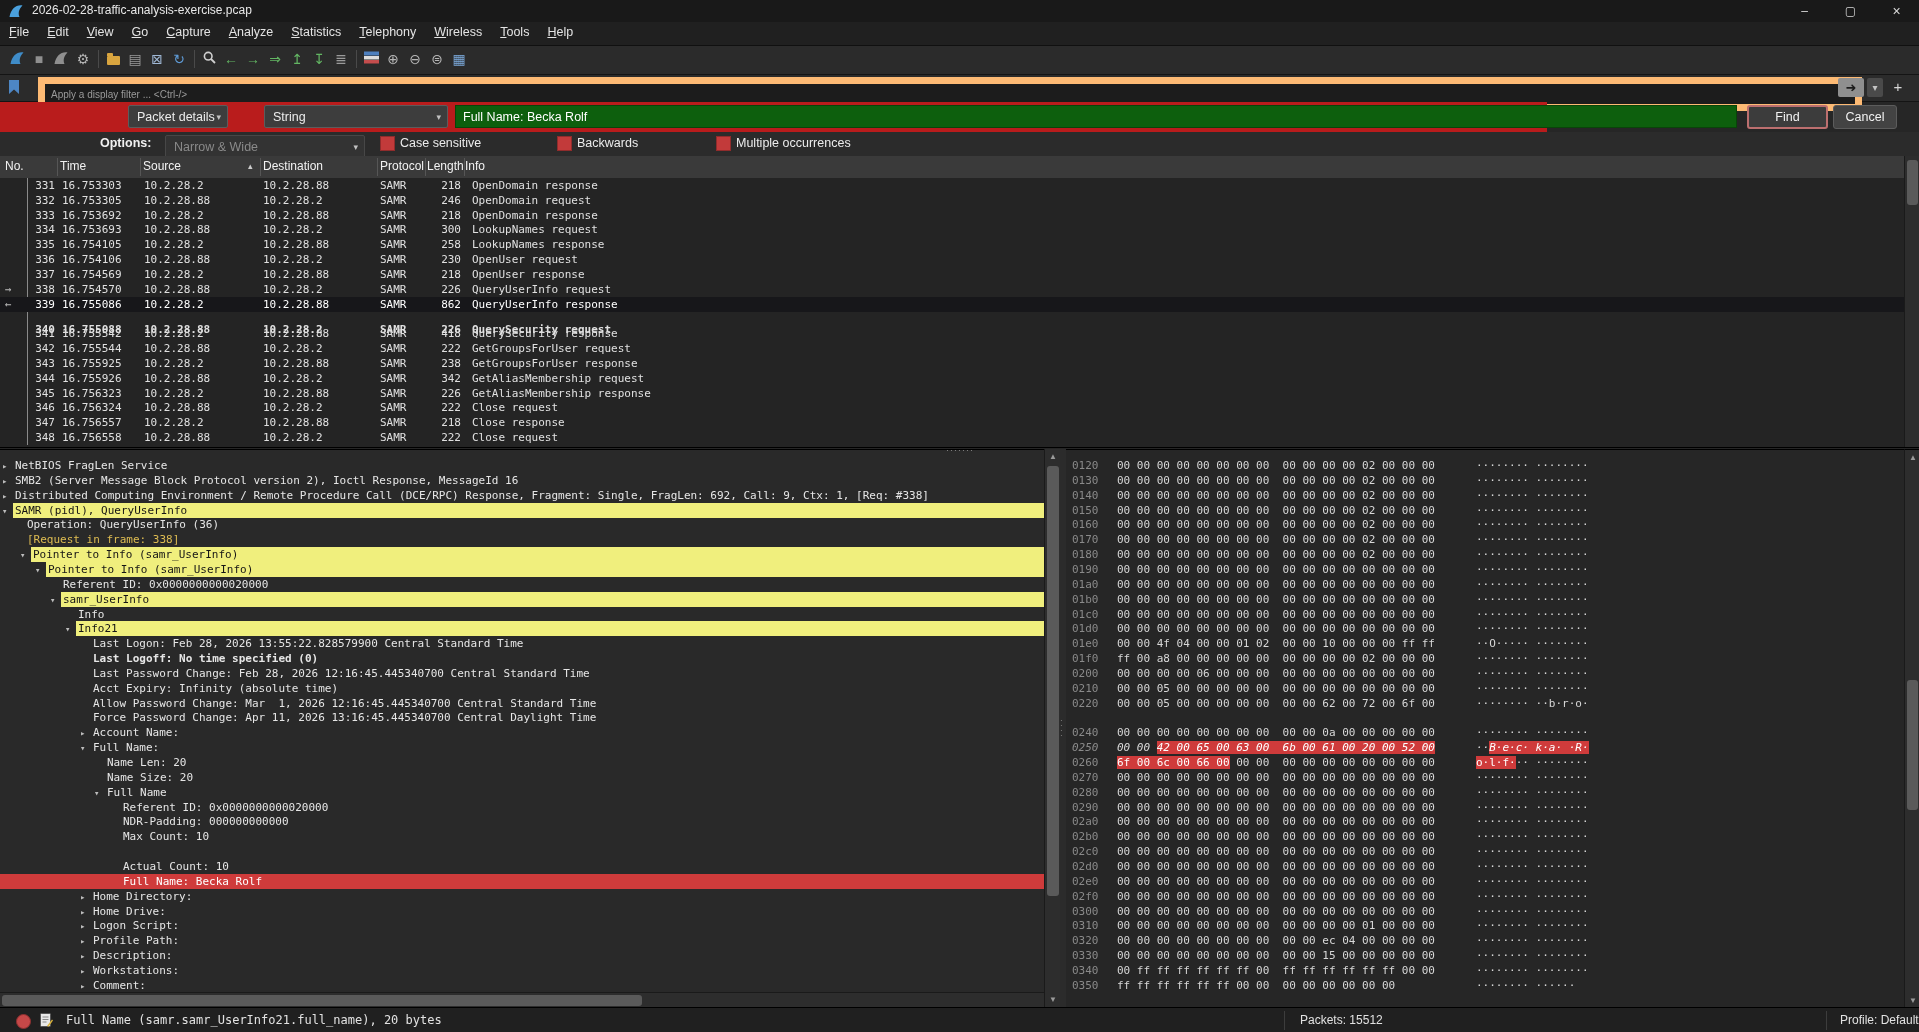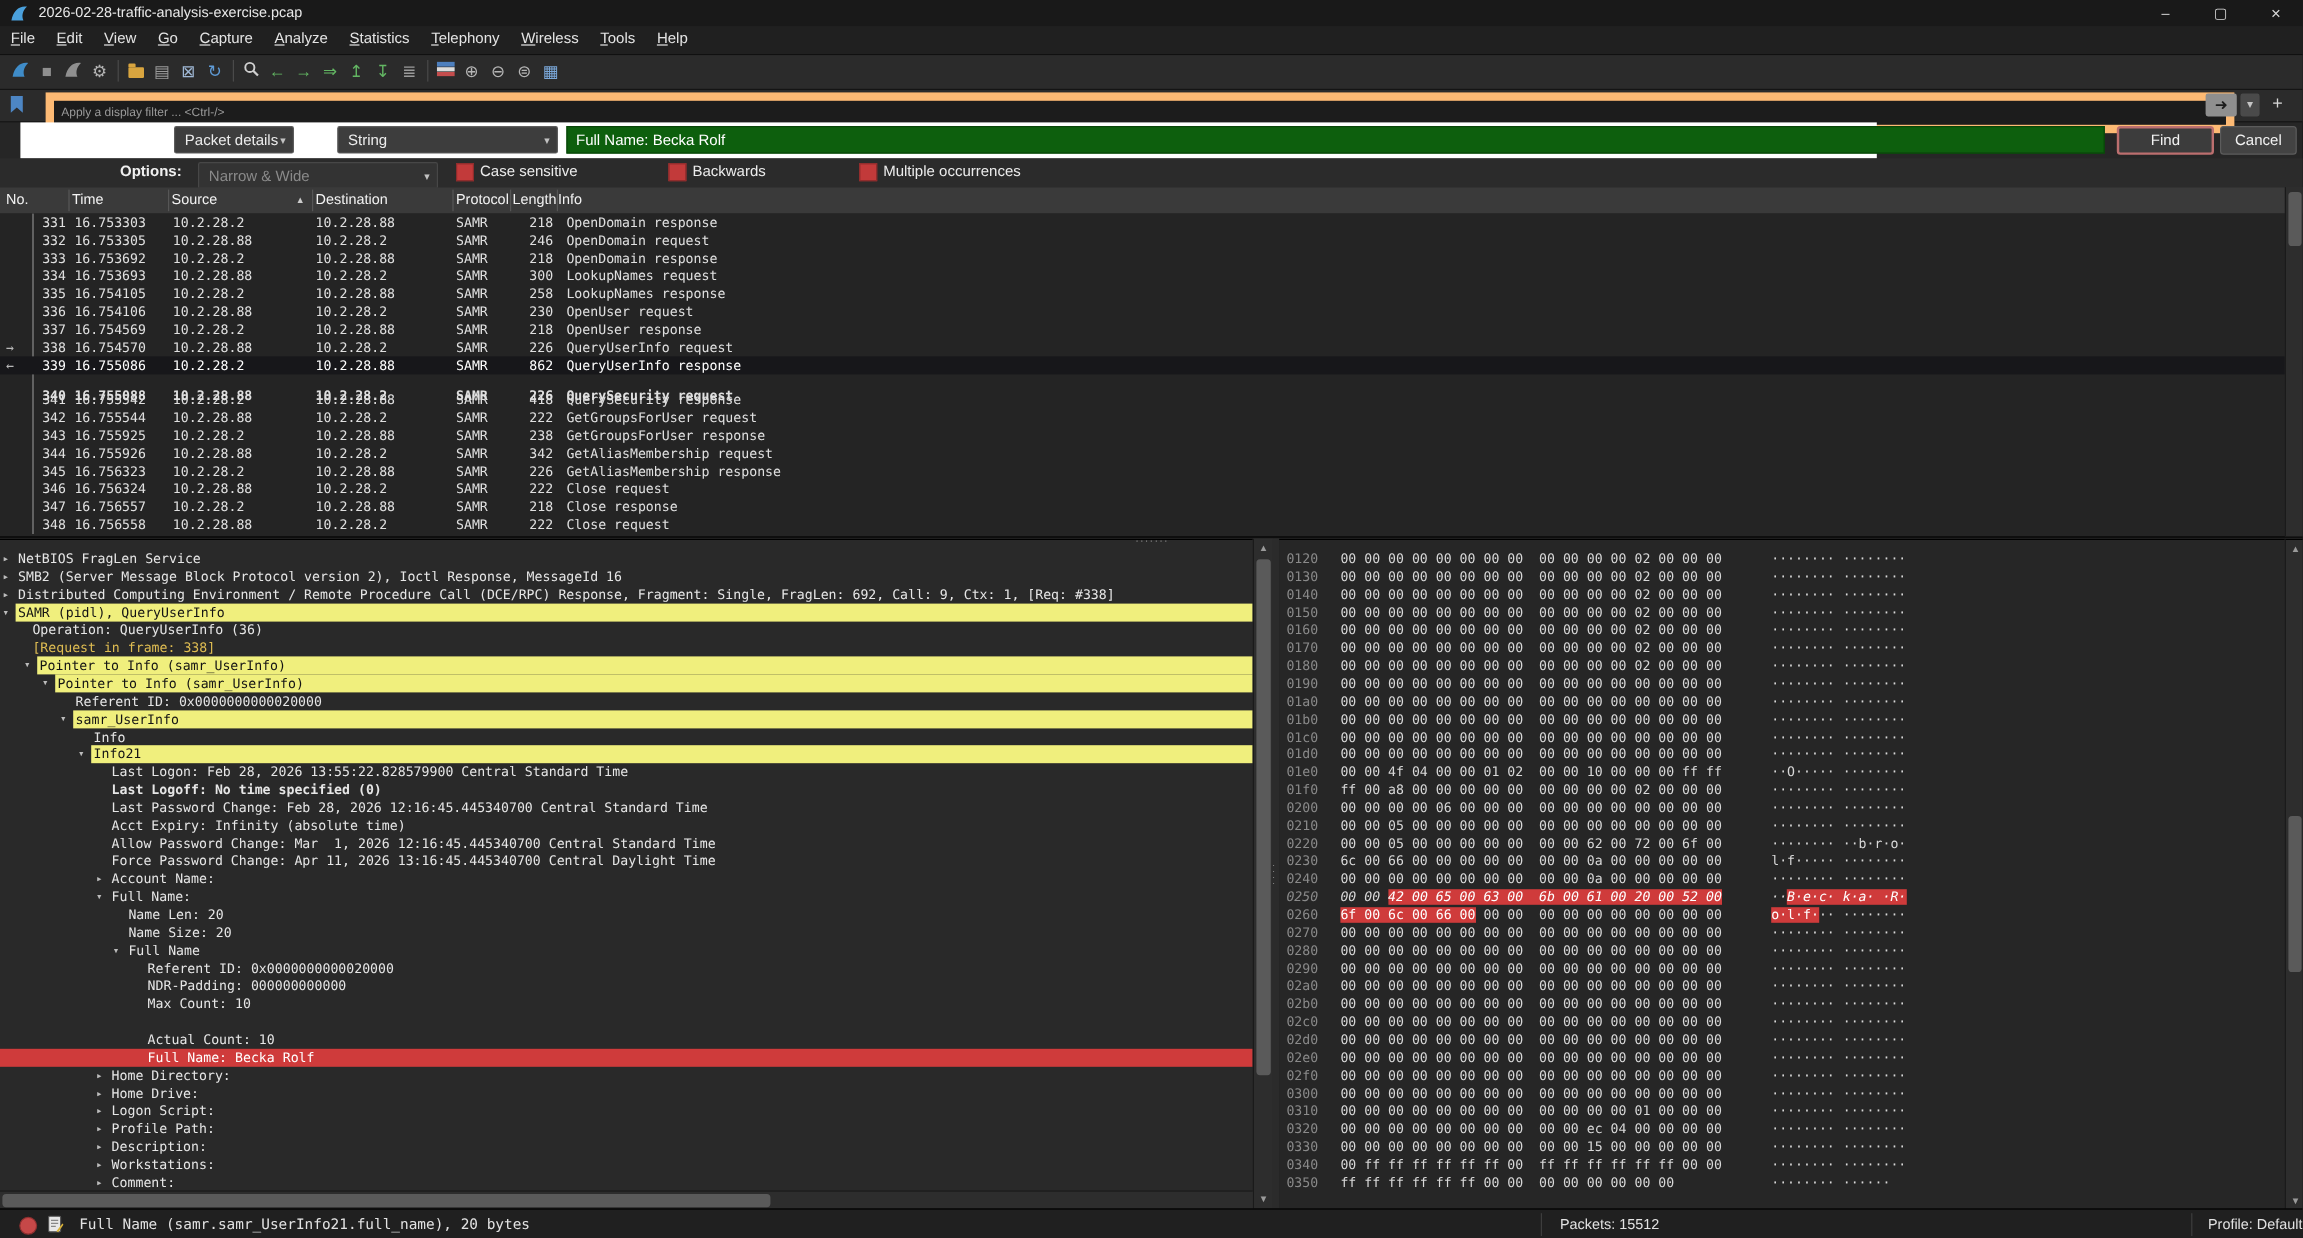--- a/index.html
+++ b/index.html
@@ -34,21 +34,21 @@
                 border:7px solid #fdba74;color:#cfcfcf;font-size:10px;padding:0 6px;outline:none;margin-left:12px;}
   #filter-input::placeholder{color:#9a9a9a;}
   #filter-bookmark{position:absolute;left:8px;top:4px;}
   #filter-apply{position:absolute;left:1838px;top:3px;width:26px;height:19px;background:#8f8f8f;border-radius:2px;
                 color:#1c1c1c;text-align:center;line-height:19px;font-size:13px;font-weight:bold;}
   #filter-caret{position:absolute;left:1867px;top:3px;width:16px;height:19px;background:#4a4a4a;border-radius:2px;
                 color:#c4c4c4;text-align:center;line-height:19px;font-size:10px;}
   #filter-plus{position:absolute;left:1888px;top:2px;width:20px;height:20px;color:#d6d6d6;text-align:center;line-height:20px;font-size:15px;}
 
   
-  #findbar{position:absolute;left:17px;top:102px;width:1547px;height:30px;background:#ffffff;}
+  #findbar{position:absolute;left:0;top:102px;width:1547px;height:30px;background:#b91c1c;}
   .combo{position:absolute;top:3px;height:23px;background:#3d3d3d;border:1px solid #5c5c5c;border-radius:2px;
          font-size:12.5px;color:#ececec;line-height:22px;padding-left:8px;box-sizing:border-box;}
   .combo .caret{position:absolute;right:6px;top:0;font-size:9px;color:#c2c2c2;}
   #find-scope{left:128px;width:100px;}
   #find-type{left:264px;width:184px;}
   #find-query{position:absolute;left:455px;top:3px;width:1282px;height:23px;box-sizing:border-box;
               background:var(--find-green);border:1px solid #094509;color:#ffffff;font-size:12.5px;padding:0 7px;outline:none;}
   #find-btn{position:absolute;left:1747px;top:3px;width:81px;height:24px;background:#3c3c3c;border:2px solid #bc6f6f;
             border-radius:3px;color:#f2f2f2;font-size:12.5px;text-align:center;line-height:20px;box-sizing:border-box;}
   #cancel-btn{position:absolute;left:1833px;top:3px;width:64px;height:24px;background:#434343;border:1px solid #5c5c5c;
@@ -455,21 +455,20 @@
       <div class="xrow mono" style="top: 111.95px;"><span class="xoff">0190</span><span class="xhex"><span>00 00 00 00 00 00 00 00  00 00 00 00 00 00 00 00</span></span><span class="xasc"><span>········ ········</span></span></div>
       <div class="xrow mono" style="top: 126.8px;"><span class="xoff">01a0</span><span class="xhex"><span>00 00 00 00 00 00 00 00  00 00 00 00 00 00 00 00</span></span><span class="xasc"><span>········ ········</span></span></div>
       <div class="xrow mono" style="top: 141.65px;"><span class="xoff">01b0</span><span class="xhex"><span>00 00 00 00 00 00 00 00  00 00 00 00 00 00 00 00</span></span><span class="xasc"><span>········ ········</span></span></div>
       <div class="xrow mono" style="top: 156.5px;"><span class="xoff">01c0</span><span class="xhex"><span>00 00 00 00 00 00 00 00  00 00 00 00 00 00 00 00</span></span><span class="xasc"><span>········ ········</span></span></div>
       <div class="xrow mono" style="top: 171.35px;"><span class="xoff">01d0</span><span class="xhex"><span>00 00 00 00 00 00 00 00  00 00 00 00 00 00 00 00</span></span><span class="xasc"><span>········ ········</span></span></div>
       <div class="xrow mono" style="top: 186.2px;"><span class="xoff">01e0</span><span class="xhex"><span>00 00 4f 04 00 00 01 02  00 00 10 00 00 00 ff ff</span></span><span class="xasc"><span>··O····· ········</span></span></div>
       <div class="xrow mono" style="top: 201.05px;"><span class="xoff">01f0</span><span class="xhex"><span>ff 00 a8 00 00 00 00 00  00 00 00 00 02 00 00 00</span></span><span class="xasc"><span>········ ········</span></span></div>
       <div class="xrow mono" style="top: 215.9px;"><span class="xoff">0200</span><span class="xhex"><span>00 00 00 00 06 00 00 00  00 00 00 00 00 00 00 00</span></span><span class="xasc"><span>········ ········</span></span></div>
       <div class="xrow mono" style="top: 230.75px;"><span class="xoff">0210</span><span class="xhex"><span>00 00 05 00 00 00 00 00  00 00 00 00 00 00 00 00</span></span><span class="xasc"><span>········ ········</span></span></div>
       <div class="xrow mono" style="top: 245.6px;"><span class="xoff">0220</span><span class="xhex"><span>00 00 05 00 00 00 00 00  00 00 62 00 72 00 6f 00</span></span><span class="xasc"><span>········ ··b·r·o·</span></span></div>
-      <div class="xrow mono" style="top: 260.45px;"><span class="xoff">0230</span><span class="xhex"><span>6c 00 66 00 00 00 00 00  00 00 0a 00 00 00 00 00</span></span><span class="xasc"><span>l·f····· ········</span></span></div>
       <div class="xrow mono" style="top: 275.3px;"><span class="xoff">0240</span><span class="xhex"><span>00 00 00 00 00 00 00 00  00 00 0a 00 00 00 00 00</span></span><span class="xasc"><span>········ ········</span></span></div>
       <div class="xrow mono" style="top: 290.15px; font-style: italic;"><span class="xoff">0250</span><span class="xhex"><span>00 00 </span><span class="xhl">42 00 65 00 63 00  6b 00 61 00 20 00 52 00</span></span><span class="xasc"><span>··</span><span class="xhl">B·e·c· k·a· ·R·</span></span></div>
       <div class="xrow mono" style="top: 305px;"><span class="xoff">0260</span><span class="xhex"><span class="xhl">6f 00 6c 00 66 00</span><span> 00 00  00 00 00 00 00 00 00 00</span></span><span class="xasc"><span class="xhl">o·l·f·</span><span>·· ········</span></span></div>
       <div class="xrow mono" style="top: 319.85px;"><span class="xoff">0270</span><span class="xhex"><span>00 00 00 00 00 00 00 00  00 00 00 00 00 00 00 00</span></span><span class="xasc"><span>········ ········</span></span></div>
       <div class="xrow mono" style="top: 334.7px;"><span class="xoff">0280</span><span class="xhex"><span>00 00 00 00 00 00 00 00  00 00 00 00 00 00 00 00</span></span><span class="xasc"><span>········ ········</span></span></div>
       <div class="xrow mono" style="top: 349.55px;"><span class="xoff">0290</span><span class="xhex"><span>00 00 00 00 00 00 00 00  00 00 00 00 00 00 00 00</span></span><span class="xasc"><span>········ ········</span></span></div>
       <div class="xrow mono" style="top: 364.4px;"><span class="xoff">02a0</span><span class="xhex"><span>00 00 00 00 00 00 00 00  00 00 00 00 00 00 00 00</span></span><span class="xasc"><span>········ ········</span></span></div>
       <div class="xrow mono" style="top: 379.25px;"><span class="xoff">02b0</span><span class="xhex"><span>00 00 00 00 00 00 00 00  00 00 00 00 00 00 00 00</span></span><span class="xasc"><span>········ ········</span></span></div>
       <div class="xrow mono" style="top: 394.1px;"><span class="xoff">02c0</span><span class="xhex"><span>00 00 00 00 00 00 00 00  00 00 00 00 00 00 00 00</span></span><span class="xasc"><span>········ ········</span></span></div>
       <div class="xrow mono" style="top: 408.95px;"><span class="xoff">02d0</span><span class="xhex"><span>00 00 00 00 00 00 00 00  00 00 00 00 00 00 00 00</span></span><span class="xasc"><span>········ ········</span></span></div>

